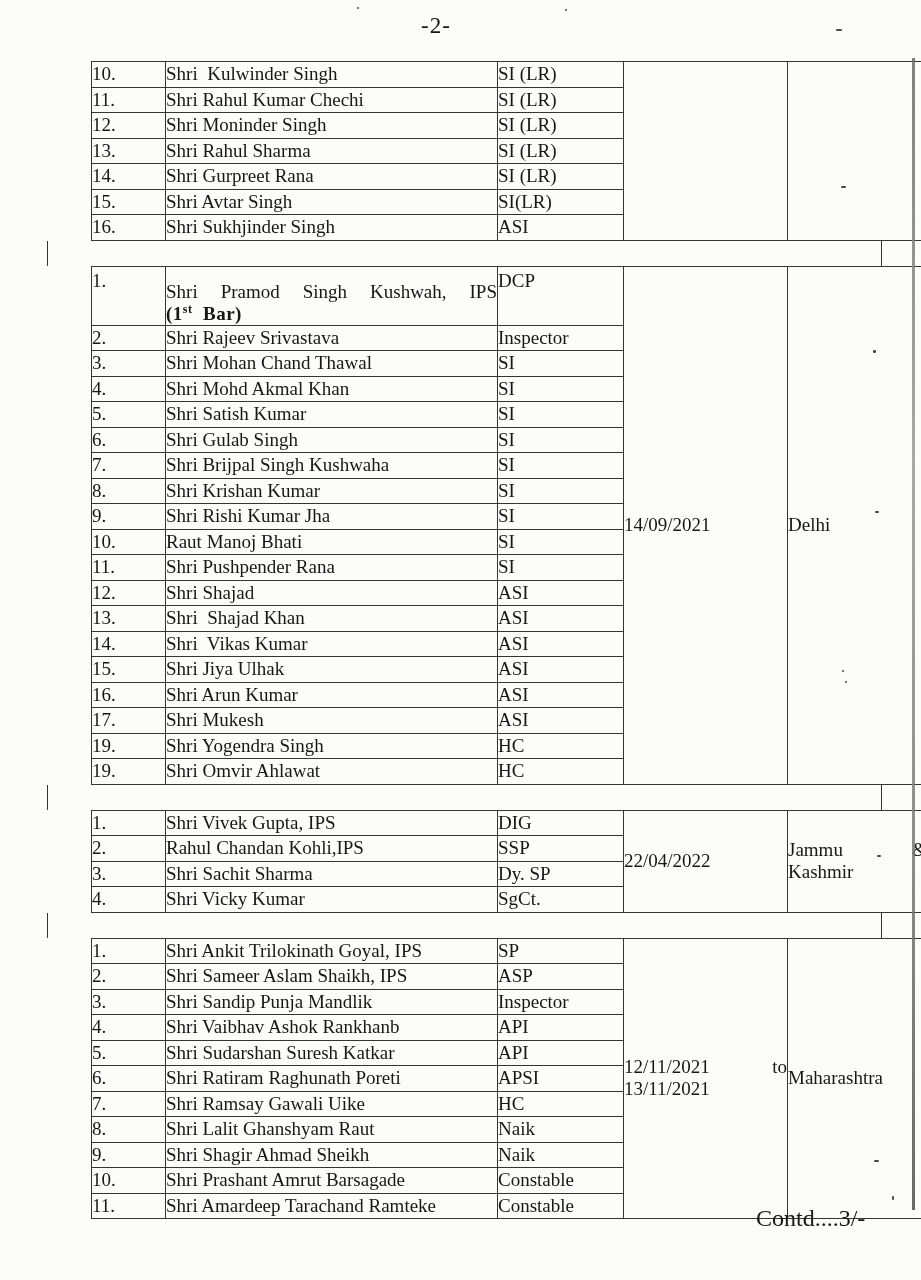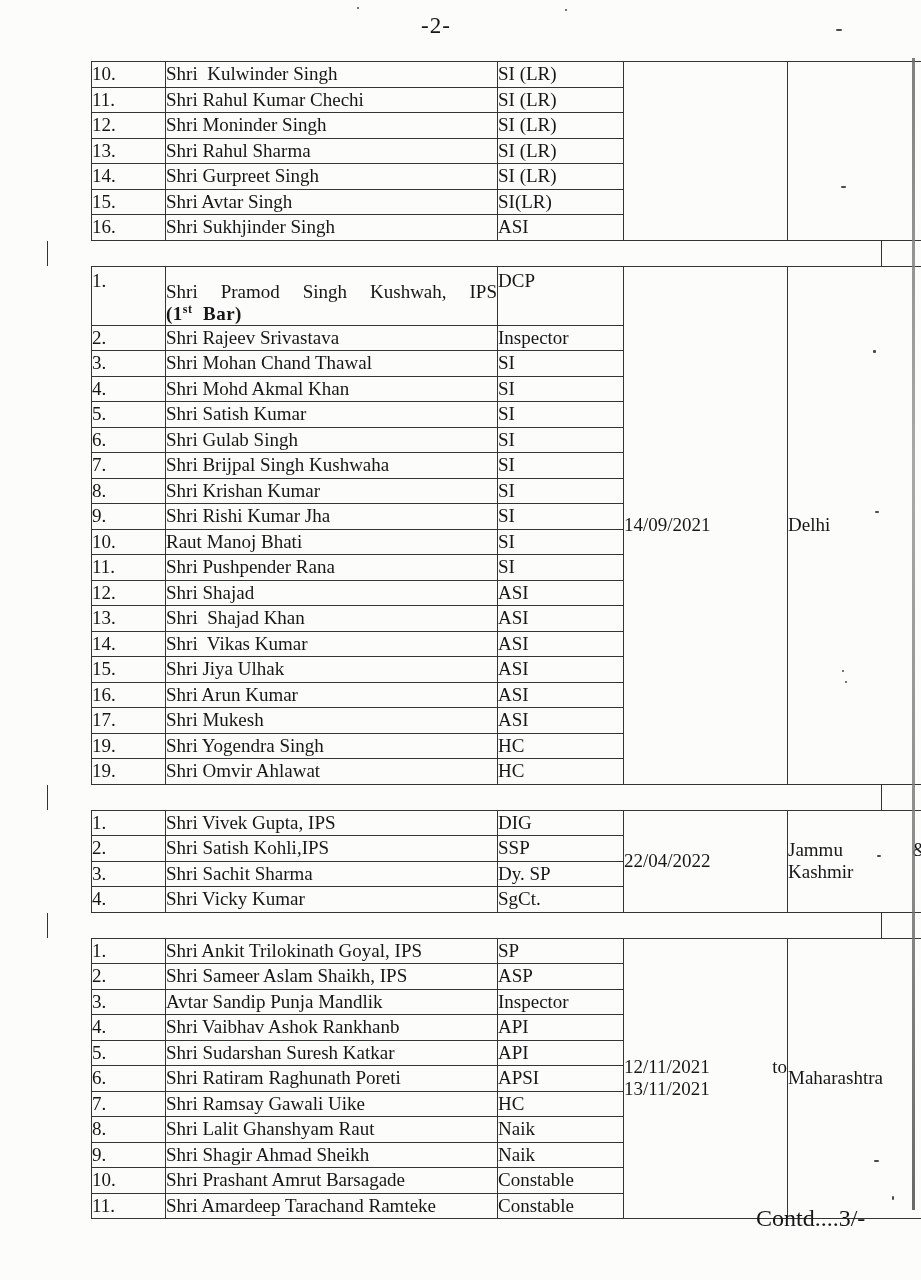--- a/index.html
+++ b/index.html
@@ -125,21 +125,21 @@
             <td class="name">Shri Moninder Singh</td>
             <td class="rank">SI (LR)</td>
           </tr>
           <tr>
             <td class="sn">13.</td>
             <td class="name">Shri Rahul Sharma</td>
             <td class="rank">SI (LR)</td>
           </tr>
           <tr>
             <td class="sn">14.</td>
-            <td class="name">Shri Gurpreet Singh</td>
+            <td class="name">Shri Gurpreet Rana</td>
             <td class="rank">SI (LR)</td>
           </tr>
           <tr>
             <td class="sn">15.</td>
             <td class="name">Shri Avtar Singh</td>
             <td class="rank">SI(LR)</td>
           </tr>
           <tr>
             <td class="sn">16.</td>
             <td class="name">Shri Sukhjinder Singh</td>
@@ -280,21 +280,21 @@
             <td class="merged" rowspan="4">
               <div class="jline">
                 <span>Jammu</span>
                 <span>&amp;</span>
               </div>
               <div>Kashmir</div>
             </td>
           </tr>
           <tr>
             <td class="sn">2.</td>
-            <td class="name">Shri Satish Kohli,IPS</td>
+            <td class="name">Rahul Chandan Kohli,IPS</td>
             <td class="rank">SSP</td>
           </tr>
           <tr>
             <td class="sn">3.</td>
             <td class="name">Shri Sachit Sharma</td>
             <td class="rank">Dy. SP</td>
           </tr>
           <tr>
             <td class="sn">4.</td>
             <td class="name">Shri Vicky Kumar</td>
@@ -327,21 +327,21 @@
               <div>Maharashtra</div>
             </td>
           </tr>
           <tr>
             <td class="sn">2.</td>
             <td class="name">Shri Sameer Aslam Shaikh, IPS</td>
             <td class="rank">ASP</td>
           </tr>
           <tr>
             <td class="sn">3.</td>
-            <td class="name">Avtar Sandip Punja Mandlik</td>
+            <td class="name">Shri Sandip Punja Mandlik</td>
             <td class="rank">Inspector</td>
           </tr>
           <tr>
             <td class="sn">4.</td>
             <td class="name">Shri Vaibhav Ashok Rankhanb</td>
             <td class="rank">API</td>
           </tr>
           <tr>
             <td class="sn">5.</td>
             <td class="name">Shri Sudarshan Suresh Katkar</td>

